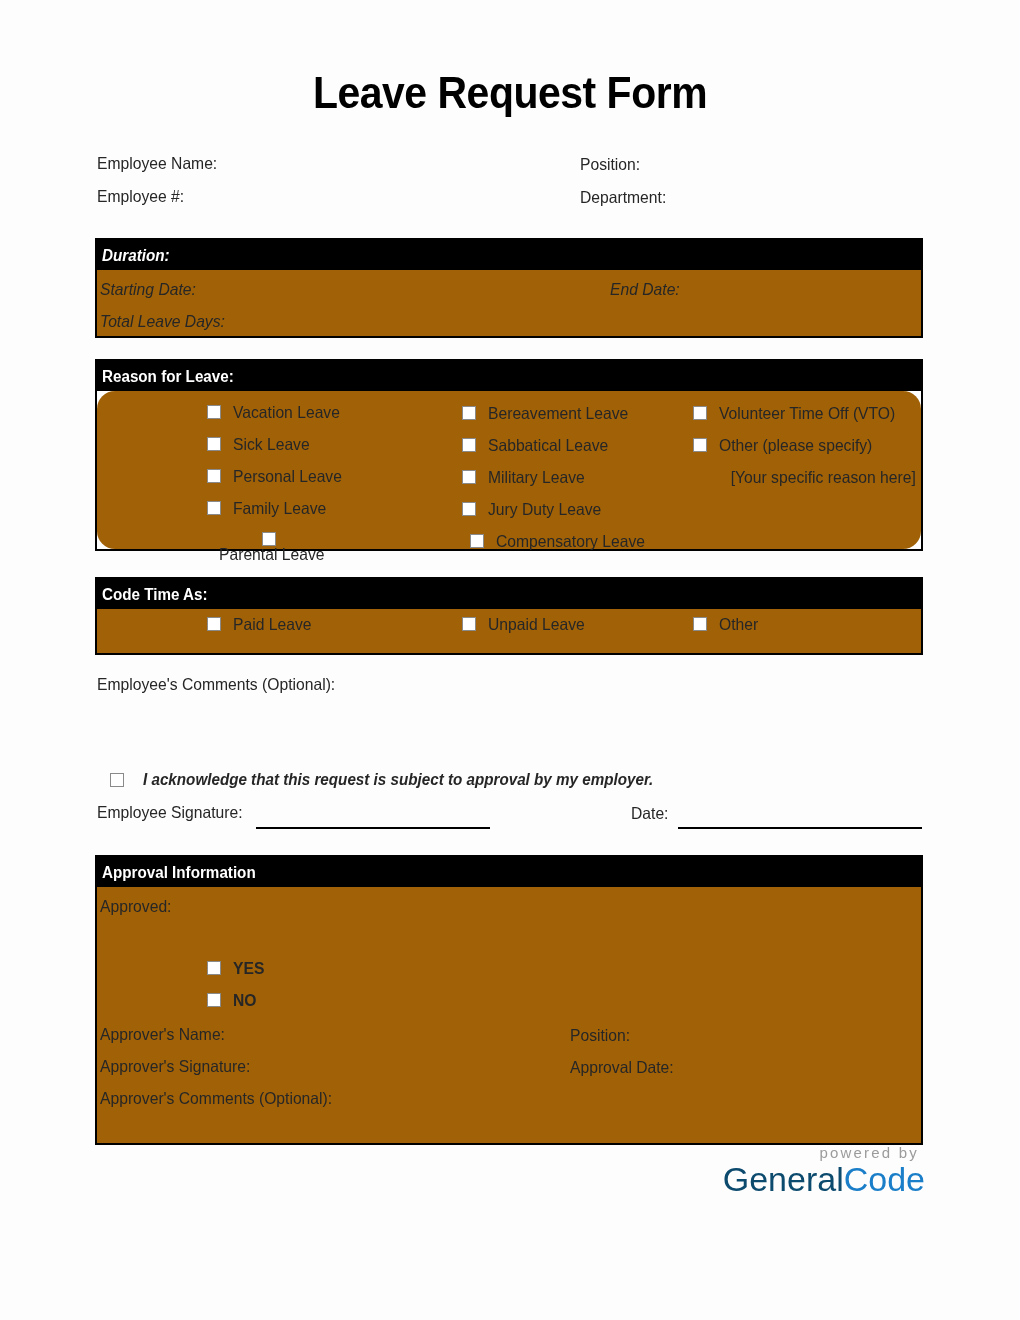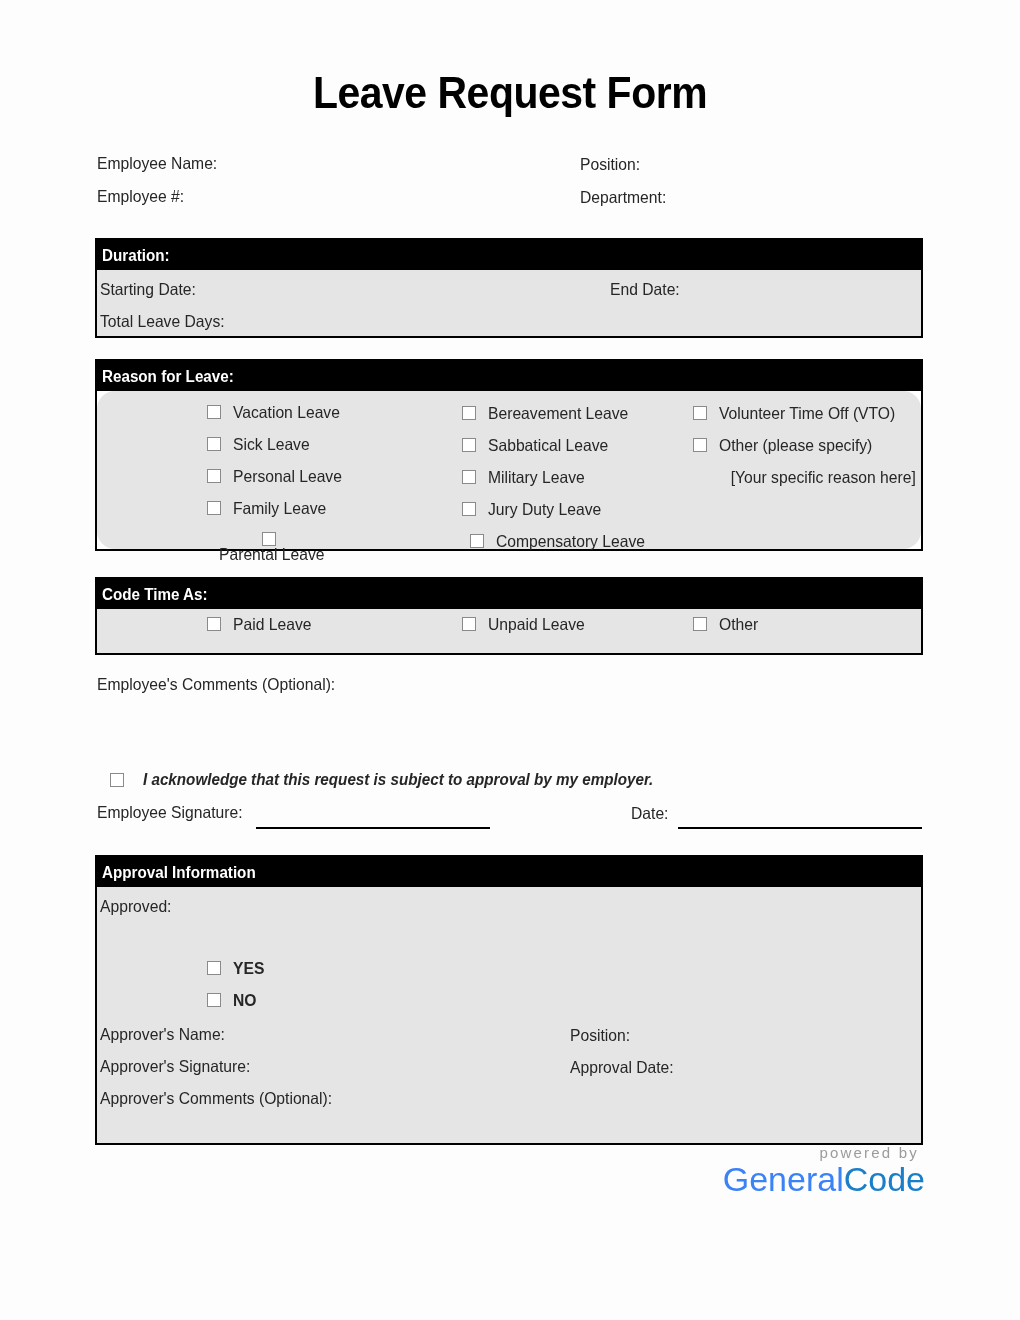--- a/index.html
+++ b/index.html
@@ -74,25 +74,25 @@
     height: 30px;
     box-sizing: border-box;
   }
   .section-head span {
     display: inline-block;
     transform: scaleX(0.95);
     transform-origin: left center;
   }
   .section-body {
     position: relative;
-    background: #e5e5e5;
-  }
-
-  
-  #sec-duration { top: 238px; }
+    background: #a16207;
+  }
+
+  
+  #sec-duration { top: 238px; font-style: italic; }
   #sec-duration .section-body { height: 66px; }
   .dur-start   { position: absolute; left: 3px;   top: 11px; }
   .dur-end     { position: absolute; left: 513px; top: 11px; width: 112px; overflow: hidden; }
   .dur-total   { position: absolute; left: 3px;   top: 43px; }
 
   
   #sec-reason { top: 359px; }
   #sec-reason .section-body { height: 158px; border-radius: 18px; }
 
   
@@ -189,21 +189,21 @@
     color: #9b9b9b;
     letter-spacing: 2.2px;
     line-height: 1;
     padding-right: 6px;
   }
   #logo-wordmark {
     font-size: 34px;
     line-height: 1.15;
     white-space: nowrap;
   }
-  #logo-general { color: #3b82f6; margin-left: 16px; }
+  #logo-general { color: #0c4a6e; margin-left: 16px; }
   #logo-blue    { color: #1a7ec8; }
 </style>
 </head>
 <body>
 
 <div class="page">
 
   <div class="doc-title">Leave Request Form</div>
 
   <div class="lbl" id="field-employee-name">Employee Name:</div>

